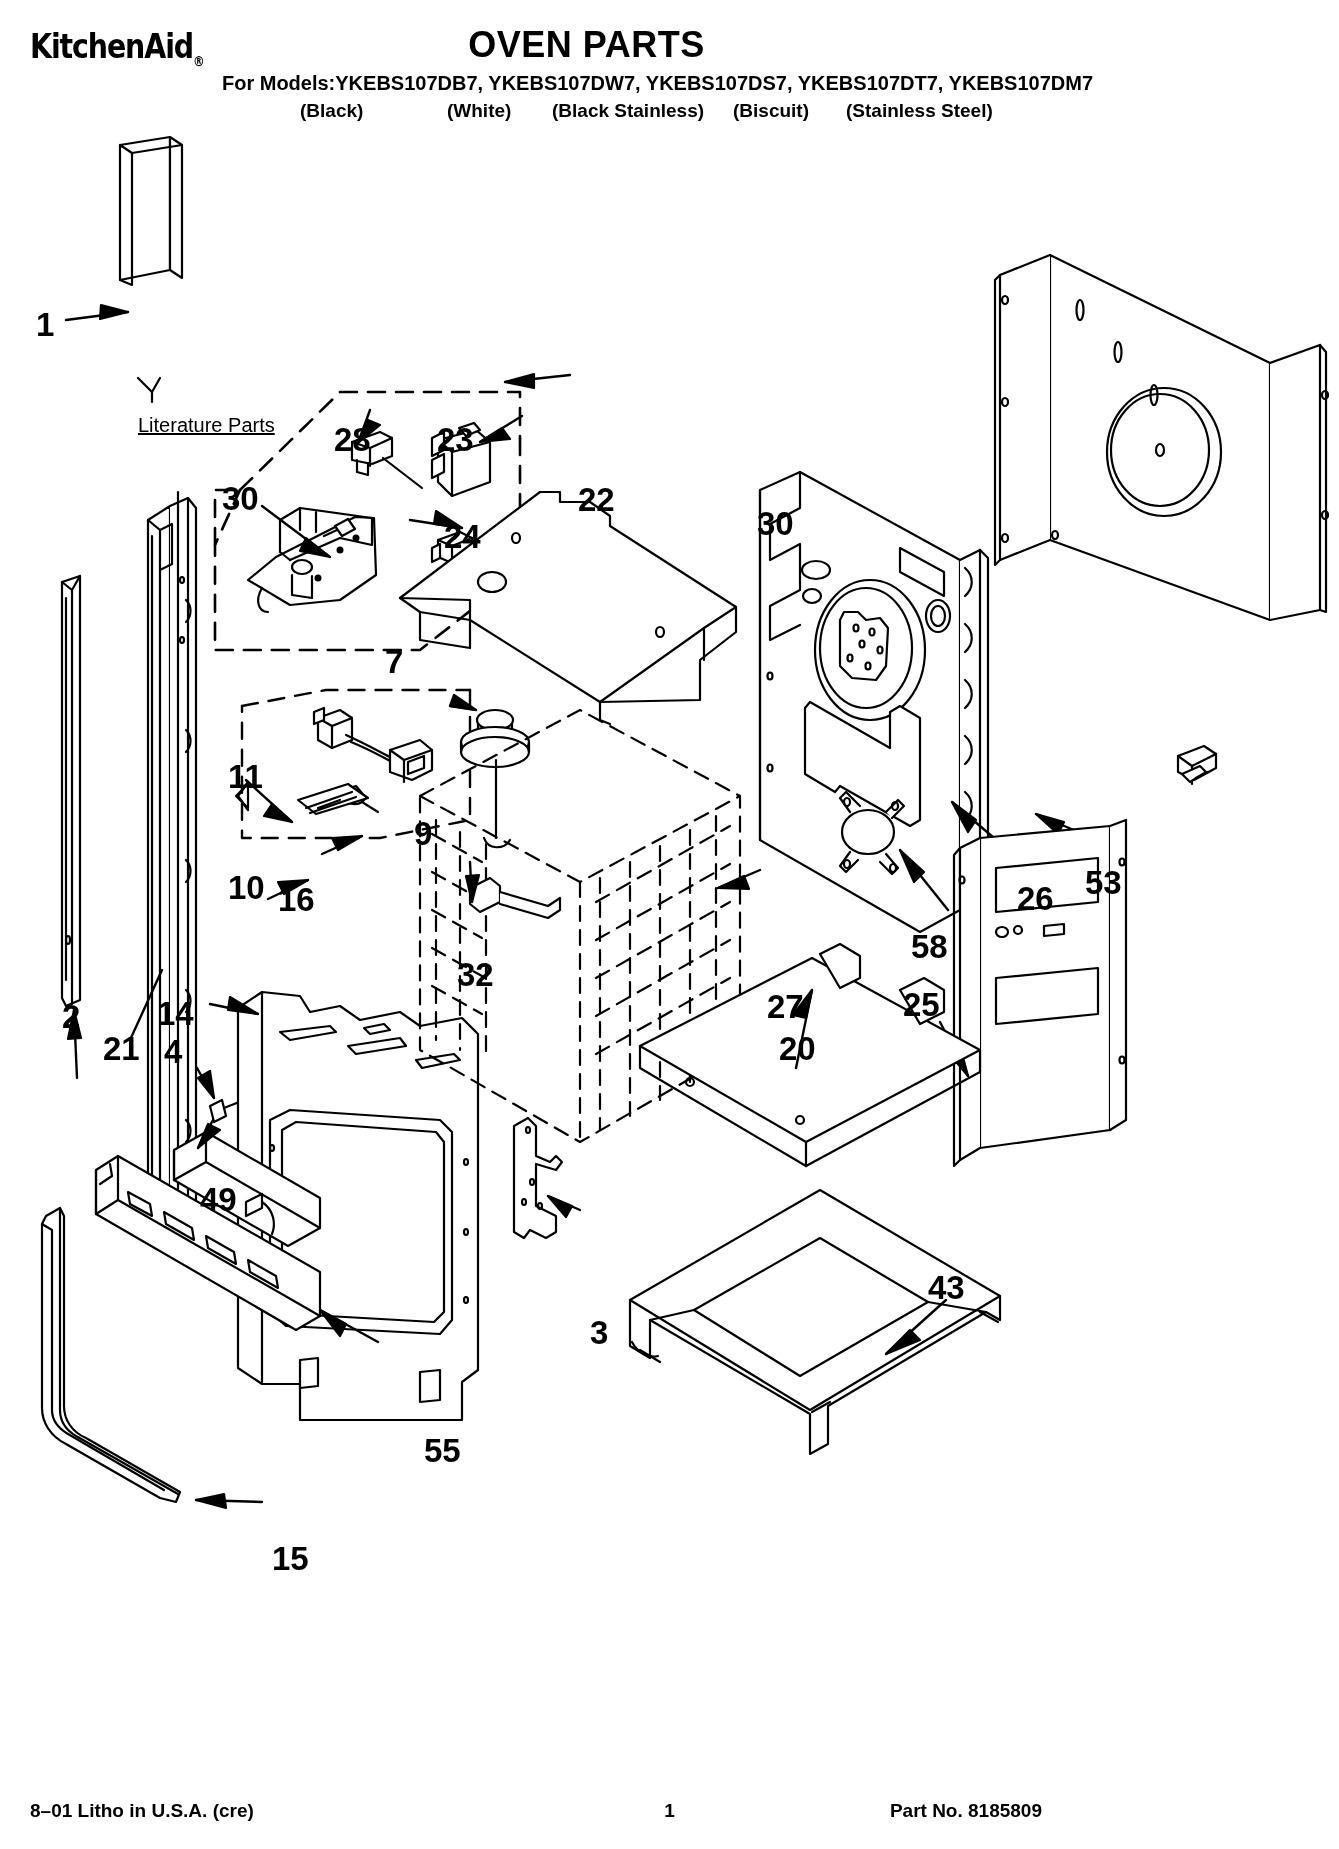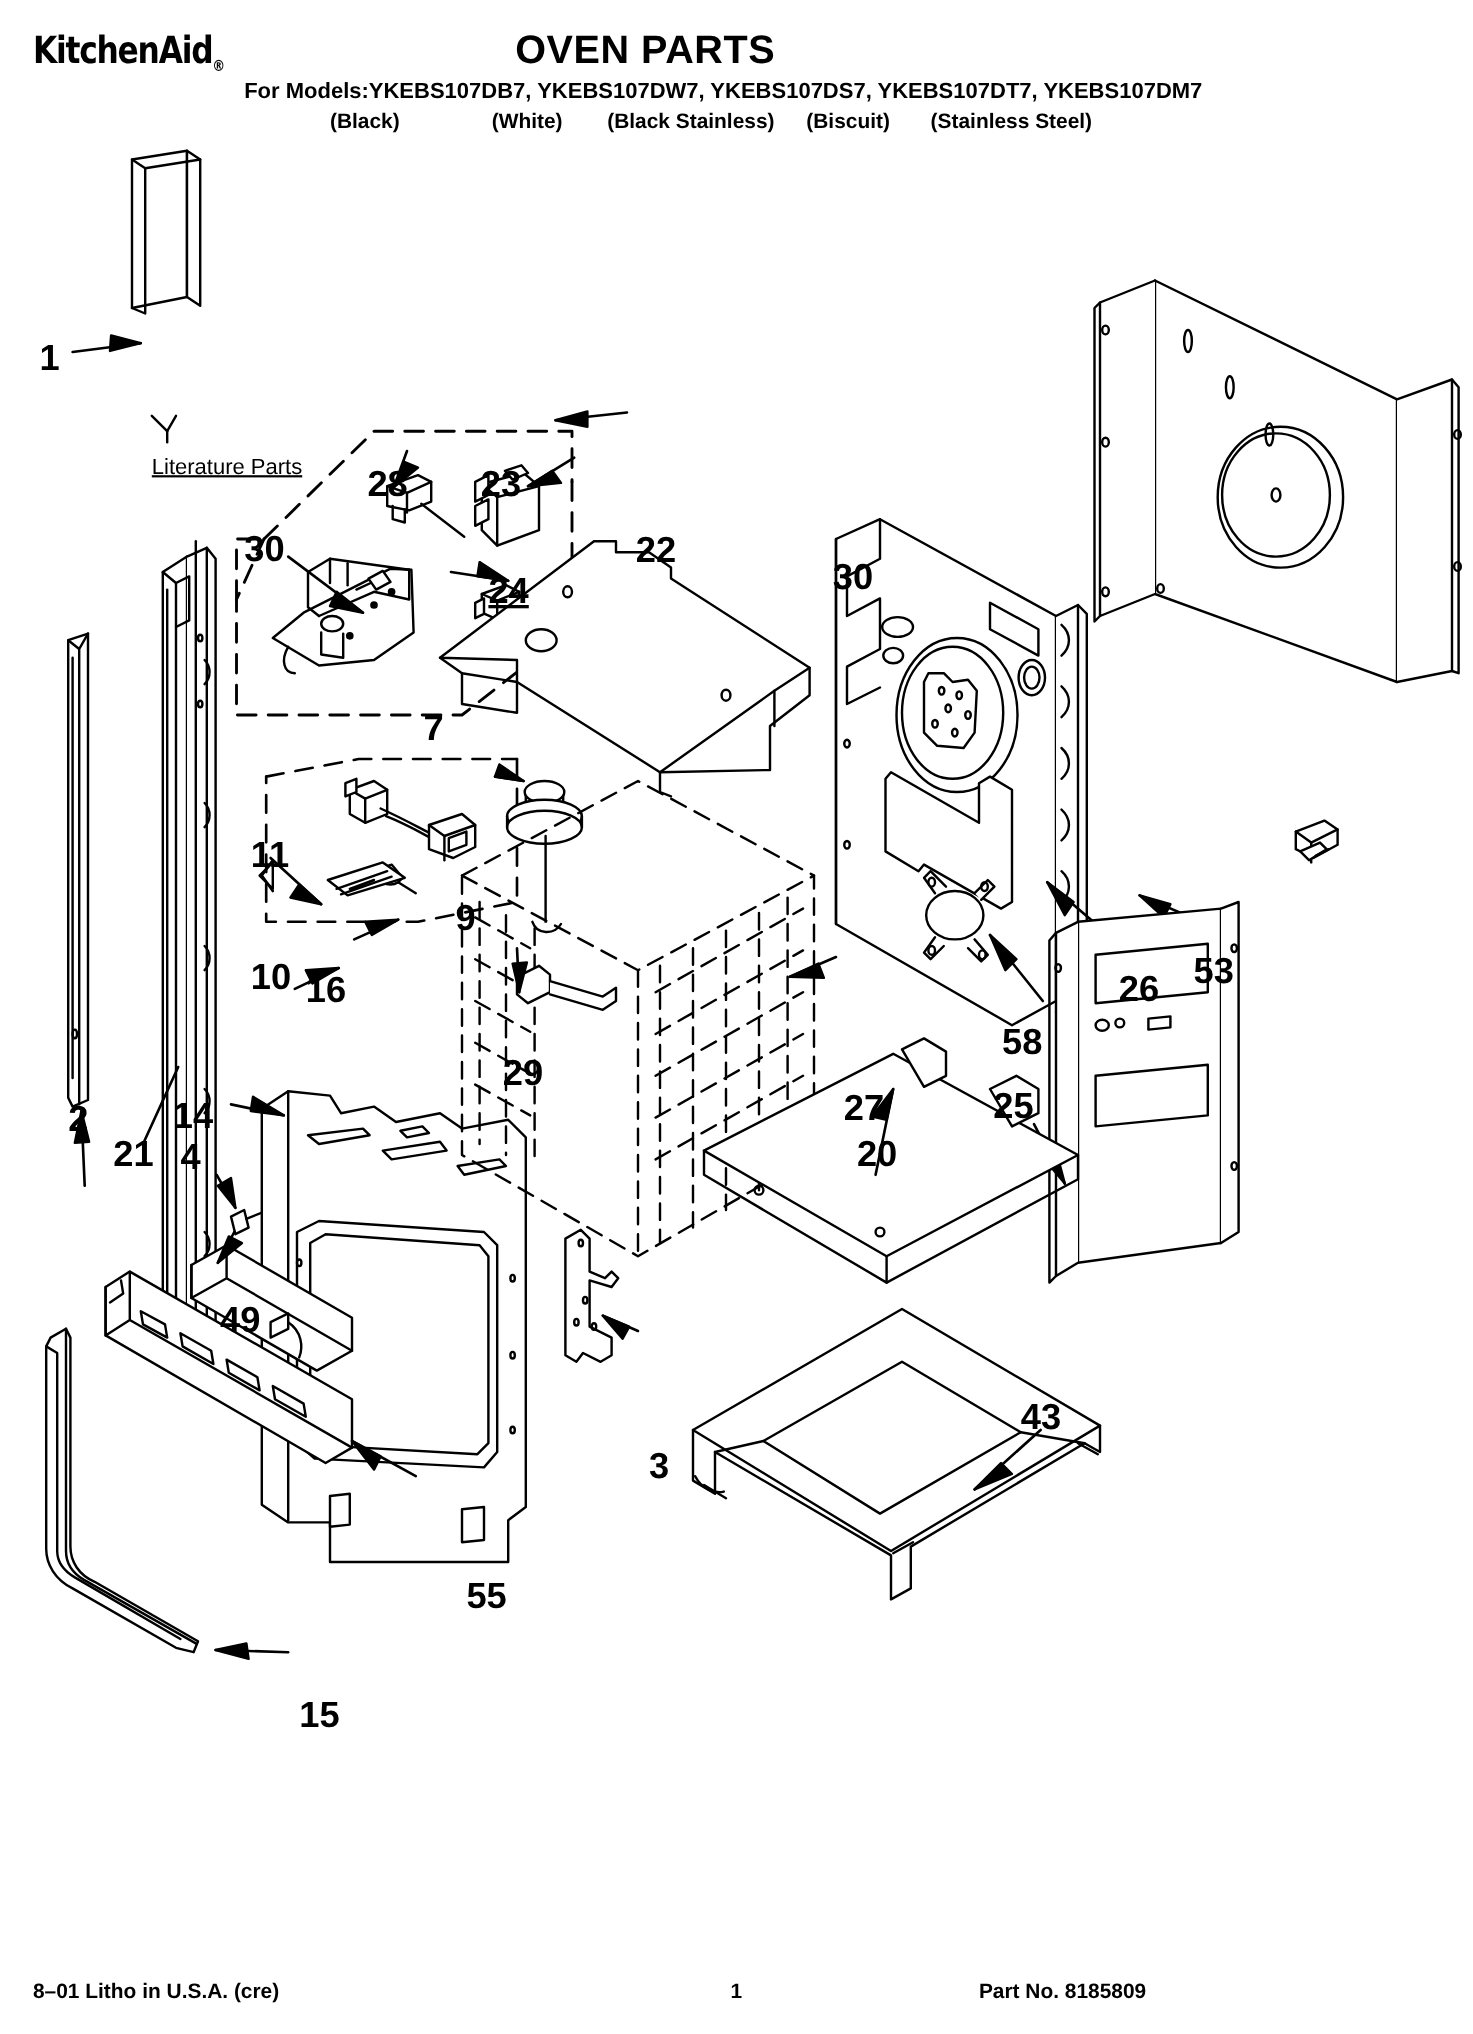--- a/index.html
+++ b/index.html
@@ -509,32 +509,32 @@
 
       </g>
     </svg>
 
     <div id="callout-layer">
         <div class="callout" style="left: 36px; top: 188px;">1</div>
         <div class="callout" style="left: 334px; top: 303px;">28</div>
         <div class="callout" style="left: 437px; top: 303px;">23</div>
         <div class="callout" style="left: 222px; top: 362px;">30</div>
         <div class="callout" style="left: 578px; top: 363px;">22</div>
-        <div class="callout" style="left: 444px; top: 400px; text-decoration: underline;">24</div>
+        <div class="callout" style="left: 444px; top: 400px;">24</div>
         <div class="callout" style="left: 757px; top: 387px;">30</div>
         <div class="callout" style="left: 385px; top: 525px;">7</div>
         <div class="callout" style="left: 228px; top: 640px;">11</div>
         <div class="callout" style="left: 414px; top: 697px;">9</div>
         <div class="callout" style="left: 278px; top: 727px; margin-top: 36px;">16</div>
         <div class="callout" style="left: 228px; top: 751px;">10</div>
         <div class="callout" style="left: 1017px; top: 762px;">26</div>
         <div class="callout" style="left: 1085px; top: 746px;">53</div>
         <div class="callout" style="left: 911px; top: 810px;">58</div>
         <div class="callout" style="left: 62px; top: 880px;">2</div>
-        <div class="callout" style="left: 457px; top: 838px;">29</div>
+        <div class="callout" style="left: 457px; top: 838px;">32</div>
         <div class="callout" style="left: 767px; top: 870px;">27</div>
         <div class="callout" style="left: 903px; top: 868px;">25</div>
         <div class="callout" style="left: 103px; top: 912px;">21</div>
         <div class="callout" style="left: 157px; top: 877px;">14</div>
         <div class="callout" style="left: 164px; top: 915px;">4</div>
         <div class="callout" style="left: 779px; top: 912px;">20</div>
         <div class="callout" style="left: 200px; top: 1063px;">49</div>
         <div class="callout" style="left: 928px; top: 1151px;">43</div>
         <div class="callout" style="left: 590px; top: 1196px;">3</div>
         <div class="callout" style="left: 392px; top: 1314px; margin-left: 32px;">55</div>

